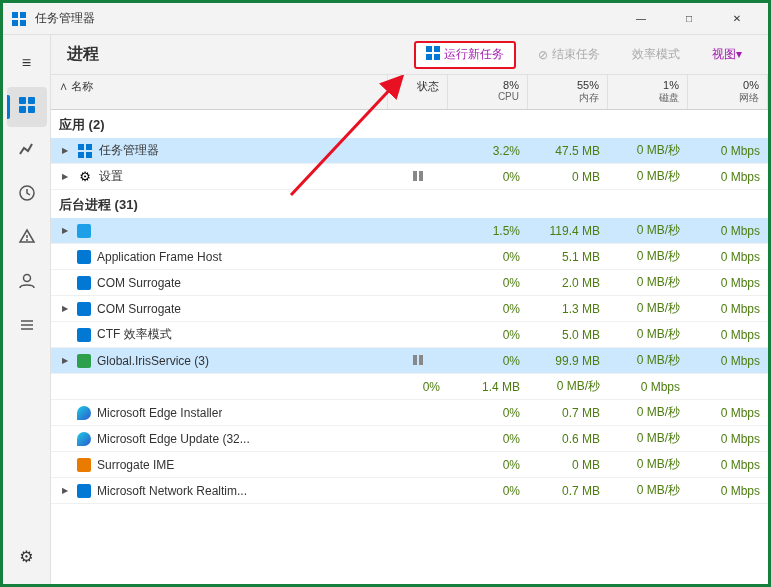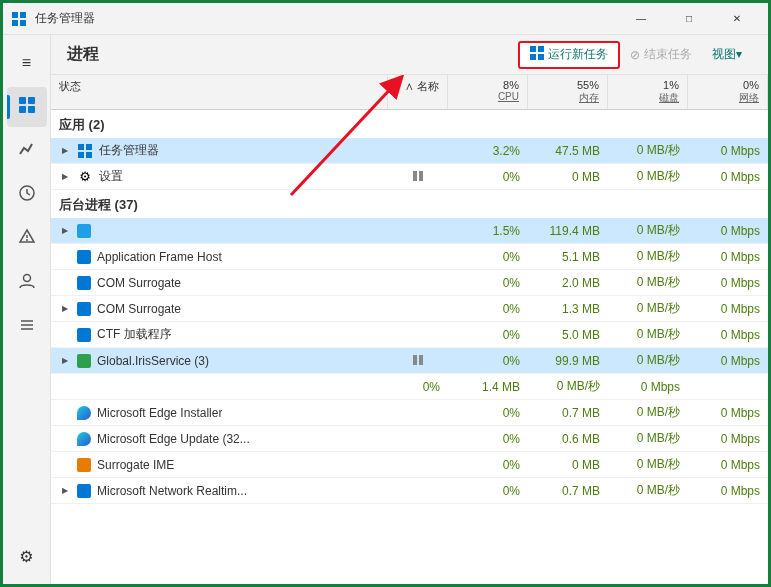--- a/index.html
+++ b/index.html
@@ -110,38 +110,38 @@
       flex-direction: column;
       overflow: hidden;
     }
     .toolbar {
       height: 40px;
       background: #f3f3f3;
       display: flex;
       align-items: center;
       padding: 0 16px;
       border-bottom: 1px solid #e0e0e0;
-      gap: 0;
+      gap: 12px;
     }
     .page-title {
       font-size: 16px;
       font-weight: 600;
       color: #333;
       margin-right: auto;
     }
     .toolbar-btn {
       height: 28px;
       padding: 0 10px;
       display: flex;
       align-items: center;
       gap: 4px;
       border: none;
       background: transparent;
       cursor: pointer;
-      color: #0f766e;
+      color: #a21caf;
       font-size: 12px;
       border-radius: 3px;
       white-space: nowrap;
     }
     .toolbar-btn.highlighted {
       background: white;
       border: 2px solid #e81123;
     }
     .toolbar-btn.disabled {
       color: #aaa;
@@ -170,21 +170,20 @@
       border-right: 1px solid #e0e0e0;
       cursor: pointer;
       user-select: none;
     }
     .th:first-child {
       text-align: left;
     }
     .th-sub {
       font-size: 10px;
       color: #666;
-      text-decoration: underline;
     }
     .section-header {
       padding: 6px 8px 4px 8px;
       font-weight: 600;
       font-size: 13px;
       color: #333;
       background: #fff;
     }
     .process-row {
       display: grid;
@@ -386,34 +385,37 @@
               </svg>
             </span>
             <span>运行新任务</span>
           </button>
         </div>
 
         <button class="toolbar-btn disabled">
           <span>⊘</span>
           <span>结束任务</span>
         </button>
+        <button class="toolbar-btn disabled">
+          <span>效率模式</span>
+        </button>
         <button class="toolbar-btn">
           <span>视图▾</span>
         </button>
       </div>
 
       <div class="table-area" style="position:relative;">
 
         <div class="table-header">
           <div class="th">
-            <span>状态</span>
-          </div>
-          <div class="th">
             <span>∧</span>
             <span>名称</span>
+          </div>
+          <div class="th">
+            <span>状态</span>
           </div>
           <div class="th">
             <div>8%</div>
             <div class="th-sub">CPU</div>
           </div>
           <div class="th">
             <div>55%</div>
             <div class="th-sub">内存</div>
           </div>
           <div class="th">
@@ -460,21 +462,21 @@
               <rect x="2" y="2" width="4" height="10" fill="#888"></rect>
               <rect x="8" y="2" width="4" height="10" fill="#888"></rect>
             </svg>
           </div>
           <div class="data-cell">0%</div>
           <div class="data-cell">0 MB</div>
           <div class="data-cell">0 MB/秒</div>
           <div class="data-cell">0 Mbps</div>
         </div>
 
-        <div class="section-header">后台进程 (37)</div>
+        <div class="section-header">后台进程 (31)</div>
 
         <div class="process-row highlighted-row">
           <div class="process-name-cell">
             <div class="expand-icon">▶</div>
             <div class="icon-shield" style="border-radius:2px;"></div>
           </div>
           <div class="status-cell"></div>
           <div class="data-cell">1.5%</div>
           <div class="data-cell">119.4 MB</div>
           <div class="data-cell">0 MB/秒</div>
@@ -517,21 +519,21 @@
           <div class="data-cell">0%</div>
           <div class="data-cell">1.3 MB</div>
           <div class="data-cell">0 MB/秒</div>
           <div class="data-cell">0 Mbps</div>
         </div>
 
         <div class="process-row">
           <div class="process-name-cell">
             <div class="expand-icon" style="visibility:hidden;">▶</div>
             <div class="icon-blue-square" style="border-radius:2px;"></div>
-            <span class="process-label">CTF 加载程序</span>
+            <span class="process-label">CTF 效率模式</span>
           </div>
           <div class="status-cell"></div>
           <div class="data-cell">0%</div>
           <div class="data-cell">5.0 MB</div>
           <div class="data-cell">0 MB/秒</div>
           <div class="data-cell">0 Mbps</div>
         </div>
 
         <div class="process-row highlighted-row">
           <div class="process-name-cell">

